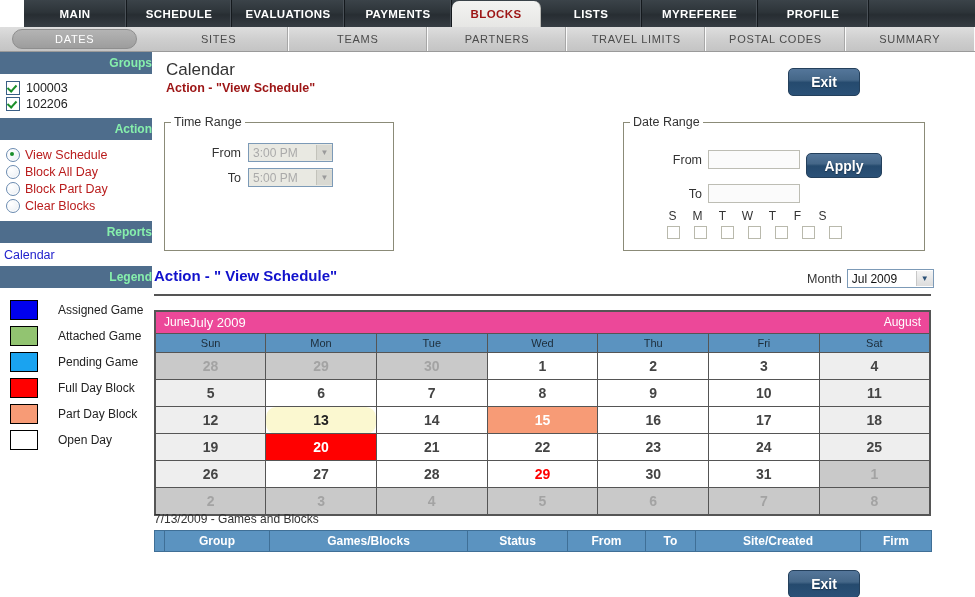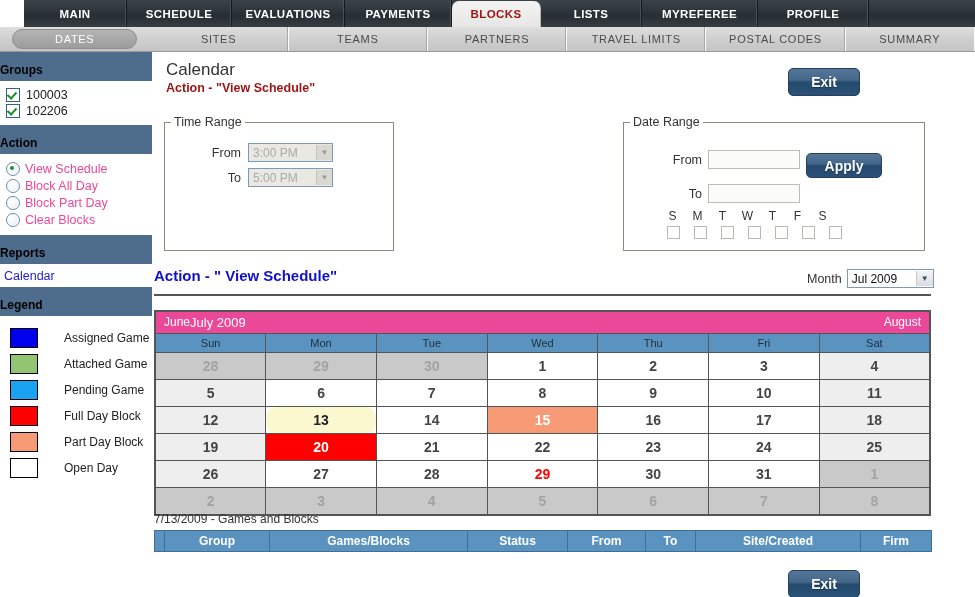--- a/index.html
+++ b/index.html
@@ -47,46 +47,46 @@
   }
   .subnav .stab.active{
     background:linear-gradient(180deg,#b4b4b4 0%,#9d9d9d 100%);
     color:#fff;border-radius:10px;height:18px;margin:0 12px;
     border:1px solid #8e8e8e;box-shadow:none;
   }
 
   
   .sidebar{position:absolute;left:0;top:52px;width:152px;}
   .sec-head{
-    background:#4e6d8c;color:#000000;font-weight:bold;font-size:12px;
-    text-align:left;padding:11px 0 4px;border-bottom:1px solid #fff;
+    background:#4e6d8c;color:#86efac;font-weight:bold;font-size:12px;
+    text-align:right;padding:4px 0 4px;border-bottom:1px solid #fff;
   }
   .sec-body{padding:4px 0 5px 6px;}
   .chk-row{display:flex;align-items:center;gap:6px;margin:2px 0;font-size:12.5px;color:#222;}
   .cbox{
     width:12px;height:12px;border:1px solid #3a5f86;background:#fff;
     position:relative;flex:none;cursor:pointer;
   }
   .cbox:after{
     content:"";position:absolute;left:2px;top:1px;width:4px;height:7px;
     border:solid #1a8f2a;border-width:0 2px 2px 0;transform:rotate(42deg);
   }
-  .rad-row{display:flex;align-items:center;gap:5px;margin:3px 0;font-size:12.5px;color:#ec4899;}
+  .rad-row{display:flex;align-items:center;gap:5px;margin:3px 0;font-size:12.5px;color:#b91c1c;}
   .radio{
     width:12px;height:12px;border-radius:50%;flex:none;cursor:pointer;
     background:radial-gradient(circle at 35% 32%, #ffffff 0%, #f2f5f8 55%, #dfe7ee 100%);
     border:1px solid #6b8bb0;box-shadow:inset 0 0 0 1px #fff;
   }
   .radio.sel{position:relative;}
   .radio.sel:after{
     content:"";position:absolute;left:3px;top:3px;width:4px;height:4px;
     border-radius:50%;background:#1a8f2a;
   }
   .rep-link{color:#2222cc;font-size:12.5px;padding:4px 0 4px 4px;cursor:pointer;}
-  .leg-row{display:flex;align-items:center;gap:26px;margin:5px 0 6px 4px;}
+  .leg-row{display:flex;align-items:center;gap:20px;margin:5px 0 6px 4px;}
   .swatch{width:26px;height:18px;border:1px solid #000;flex:none;}
   .leg-lbl{font-size:12px;color:#222;}
 
   
   .main{position:absolute;left:152px;top:52px;width:823px;}
   .page-title{font-size:17px;color:#333;margin:8px 0 0 14px;}
   .action-red{font-size:12.5px;font-weight:bold;color:#9c1414;margin:1px 0 0 14px;}
   .action-blue{font-size:15px;font-weight:bold;color:#1111cc;position:absolute;left:2px;top:215px;}
 
   .btn-blue{

